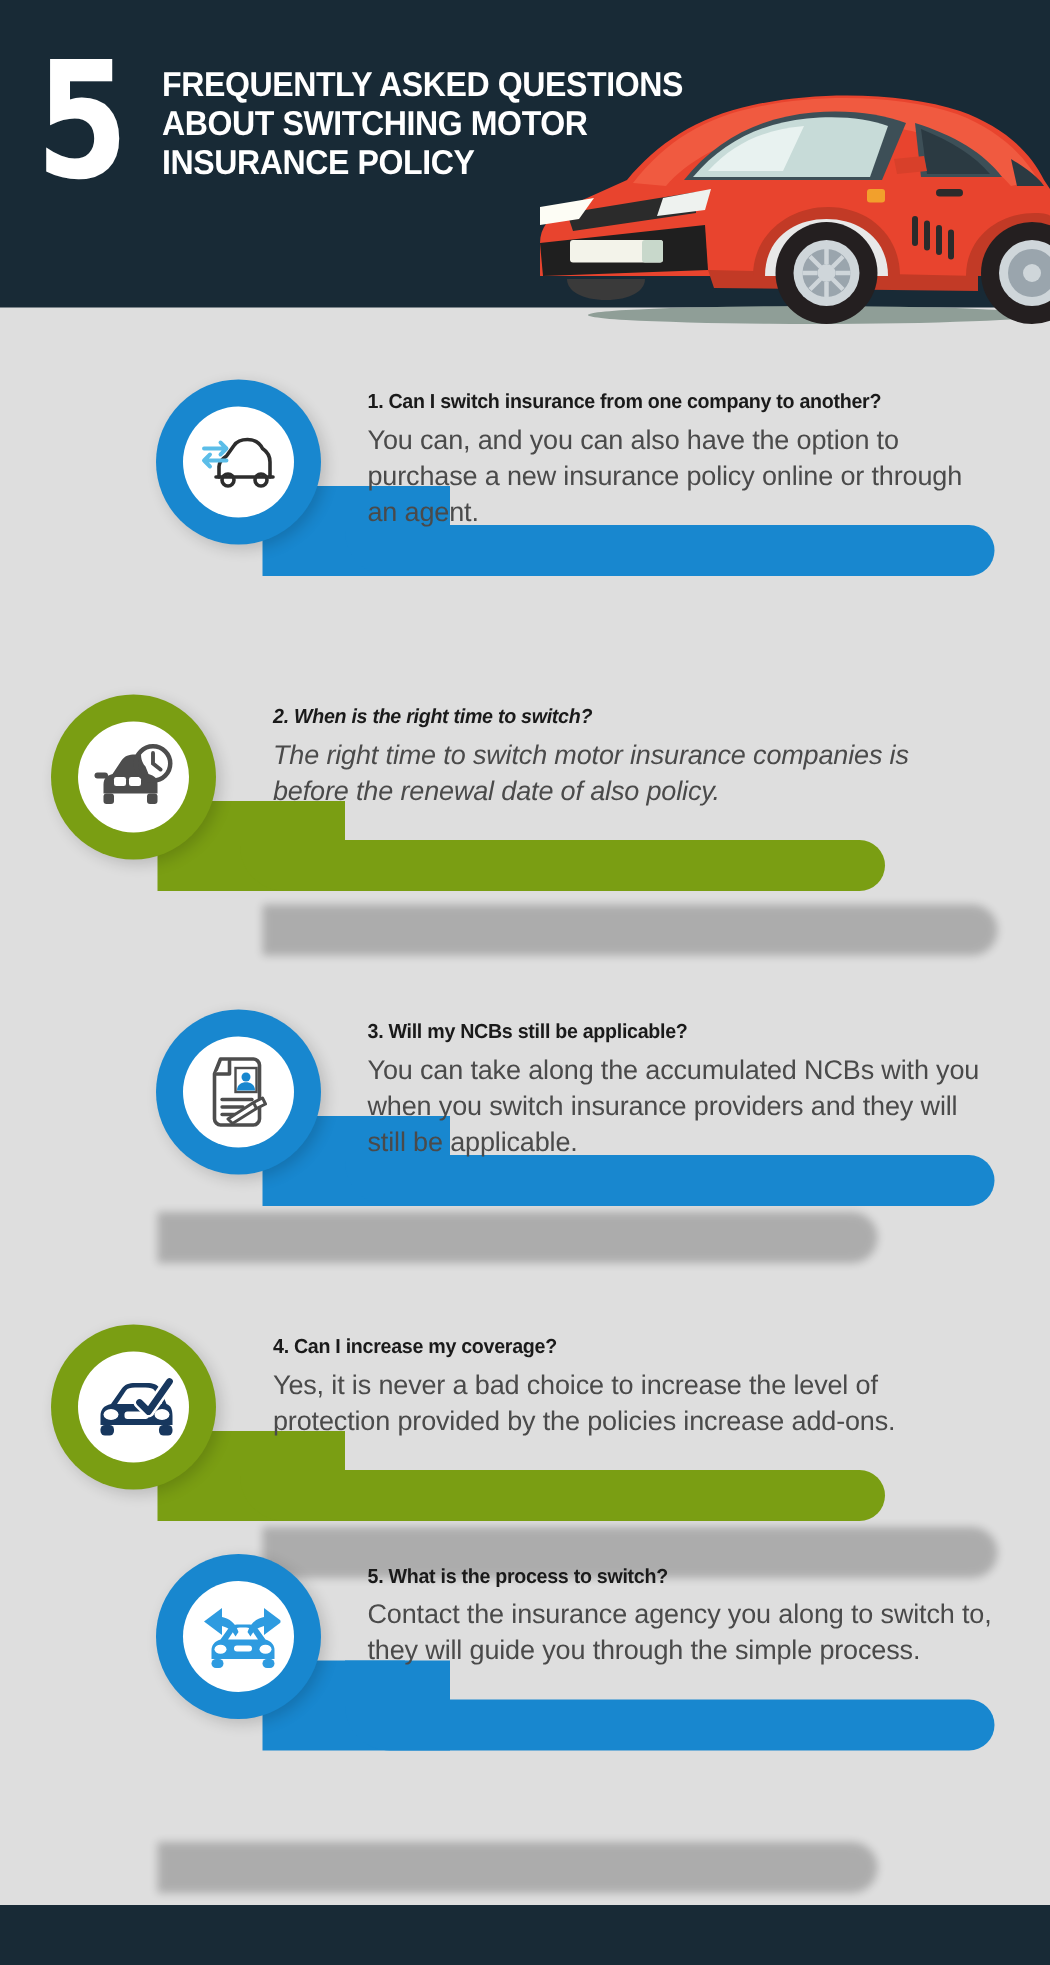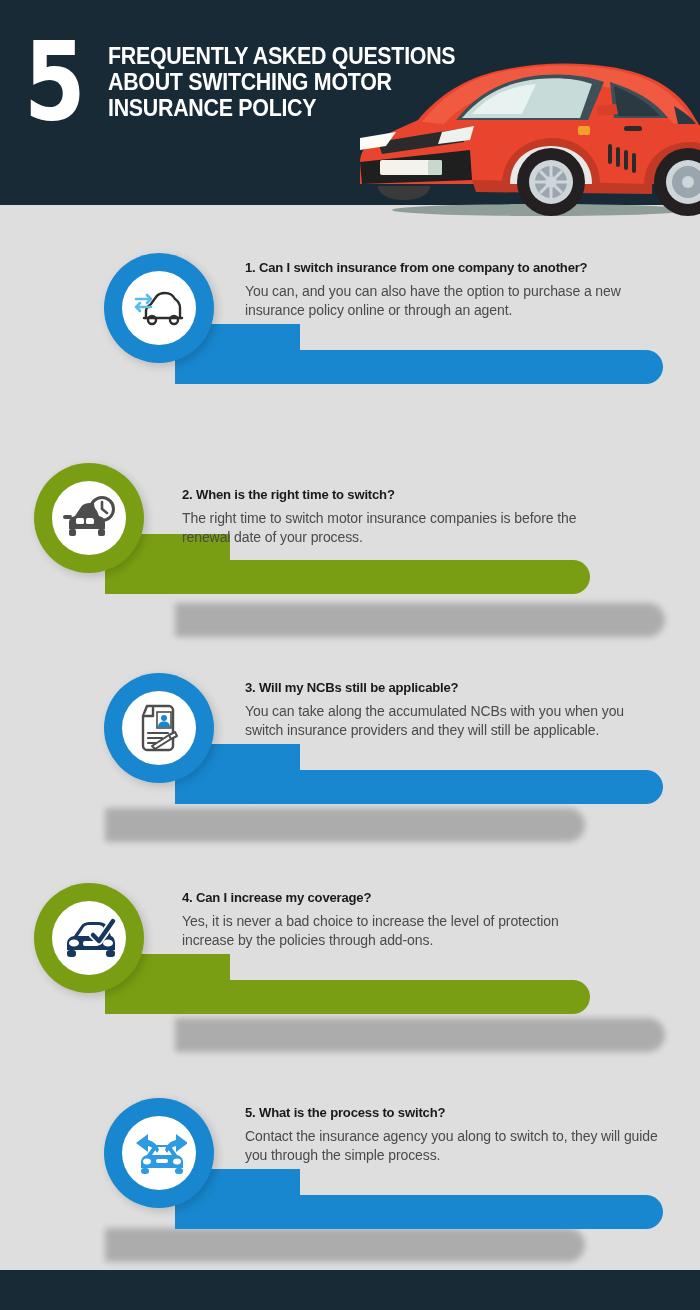--- a/index.html
+++ b/index.html
@@ -60,21 +60,21 @@
     background:#000;opacity:.16;filter:blur(5px);
   }
   .txt{position:absolute;}
   .q{
     font-size:13.5px;font-weight:bold;color:#1a1a1a;
     font-family:"Liberation Sans",sans-serif;
     letter-spacing:-0.2px;margin:0 0 7px 0;white-space:nowrap;
     transform:scaleX(.97);transform-origin:left center;
   }
   .a{
-    font-size:14px;color:#4a4a4a;line-height:1.33;
+    font-size:18px;color:#4a4a4a;line-height:1.33;
     font-family:"Liberation Sans",sans-serif;margin:0;
     letter-spacing:-0.1px;
   }
 
   
   .footer{position:absolute;left:0;top:1270px;width:700px;height:40px;background:#182a36;}
 </style>
 </head>
 <body>
 
@@ -200,23 +200,23 @@
             <rect x="37" y="34" width="7" height="7" rx="2"></rect>
             <rect x="2" y="20" width="9" height="4" rx="2"></rect>
           </g>
           <rect x="15" y="23" width="8" height="6" rx="1.5" fill="#ffffff"></rect>
           <rect x="25" y="23" width="8" height="6" rx="1.5" fill="#ffffff"></rect>
           <circle cx="41" cy="14" r="11.5" fill="none" stroke="#4d4d4d" stroke-width="3"></circle>
           <path d="M41,7 L41,14 L46,18" fill="none" stroke="#4d4d4d" stroke-width="2.6" stroke-linecap="round"></path>
         </svg>
       </div>
     </div>
-    <div class="txt" style="left:182px;top:32px;width:430px;">
+    <div class="txt" style="left:182px;top:15px;width:430px;font-style:italic;">
       <p class="q">2. When is the right time to switch?</p>
-      <p class="a">The right time to switch motor insurance companies is before the renewal date of your process.</p>
+      <p class="a">The right time to switch motor insurance companies is before the renewal date of also policy.</p>
     </div>
   </div>
 
   <div class="faq" style="top:665px;text-decoration:underline;">
     <div class="bar-shadow" style="left:175px;top:353px;width:490px;"></div>
     <div class="bar" style="left:175px;top:105px;width:488px;background:#1887cf;"></div>
     <div class="bar" style="left:150px;top:79px;width:120px;height:34px;background:#1887cf;border-radius:0;"></div>
     <div class="bar" style="left:230px;top:79px;width:70px;height:60px;background:#1887cf;border-radius:0 0 0 30px;"></div>
     <div class="c-shadow" style="left:107px;top:11px;"></div>
     <div class="circle" style="left:104px;top:8px;background:#1887cf;">
@@ -263,25 +263,25 @@
           <ellipse cx="13" cy="27" rx="5" ry="3.6" fill="#ffffff"></ellipse>
           <ellipse cx="47" cy="27" rx="5" ry="3.6" fill="#ffffff"></ellipse>
           <rect x="22" y="25" width="16" height="5" rx="2" fill="#ffffff"></rect>
           <path d="M32,19 L38,25 L52,5" fill="none" stroke="#ffffff" stroke-width="8" stroke-linecap="round" stroke-linejoin="round"></path>
           <path d="M32,19 L38,25 L52,5" fill="none" stroke="#17375e" stroke-width="4.5" stroke-linecap="round" stroke-linejoin="round"></path>
         </svg>
       </div>
     </div>
     <div class="txt" style="left:182px;top:15px;width:430px;">
       <p class="q">4. Can I increase my coverage?</p>
-      <p class="a">Yes, it is never a bad choice to increase the level of protection increase by the policies through add-ons.</p>
-    </div>
-  </div>
-
-  <div class="faq" style="top:1090px;">
+      <p class="a">Yes, it is never a bad choice to increase the level of protection provided by the policies increase add-ons.</p>
+    </div>
+  </div>
+
+  <div class="faq" style="top:1028px;">
 
     <div class="bar" style="left:175px;top:105px;width:488px;background:#1887cf;"></div>
     <div class="bar" style="left:150px;top:79px;width:120px;height:34px;background:#1887cf;border-radius:0;"></div>
     <div class="bar" style="left:230px;top:79px;width:70px;height:60px;background:#1887cf;border-radius:0 0 0 30px;"></div>
     <div class="c-shadow" style="left:107px;top:11px;"></div>
     <div class="circle" style="left:104px;top:8px;background:#1887cf;">
       <div class="inner">
         <svg width="56" height="50" viewBox="0 0 56 50">
           <g fill="#2e9be0">
             <path d="M10,34 C10,31 12,28 16,27 L21,20 C23,17.5 25,17 28,17 L34,17

